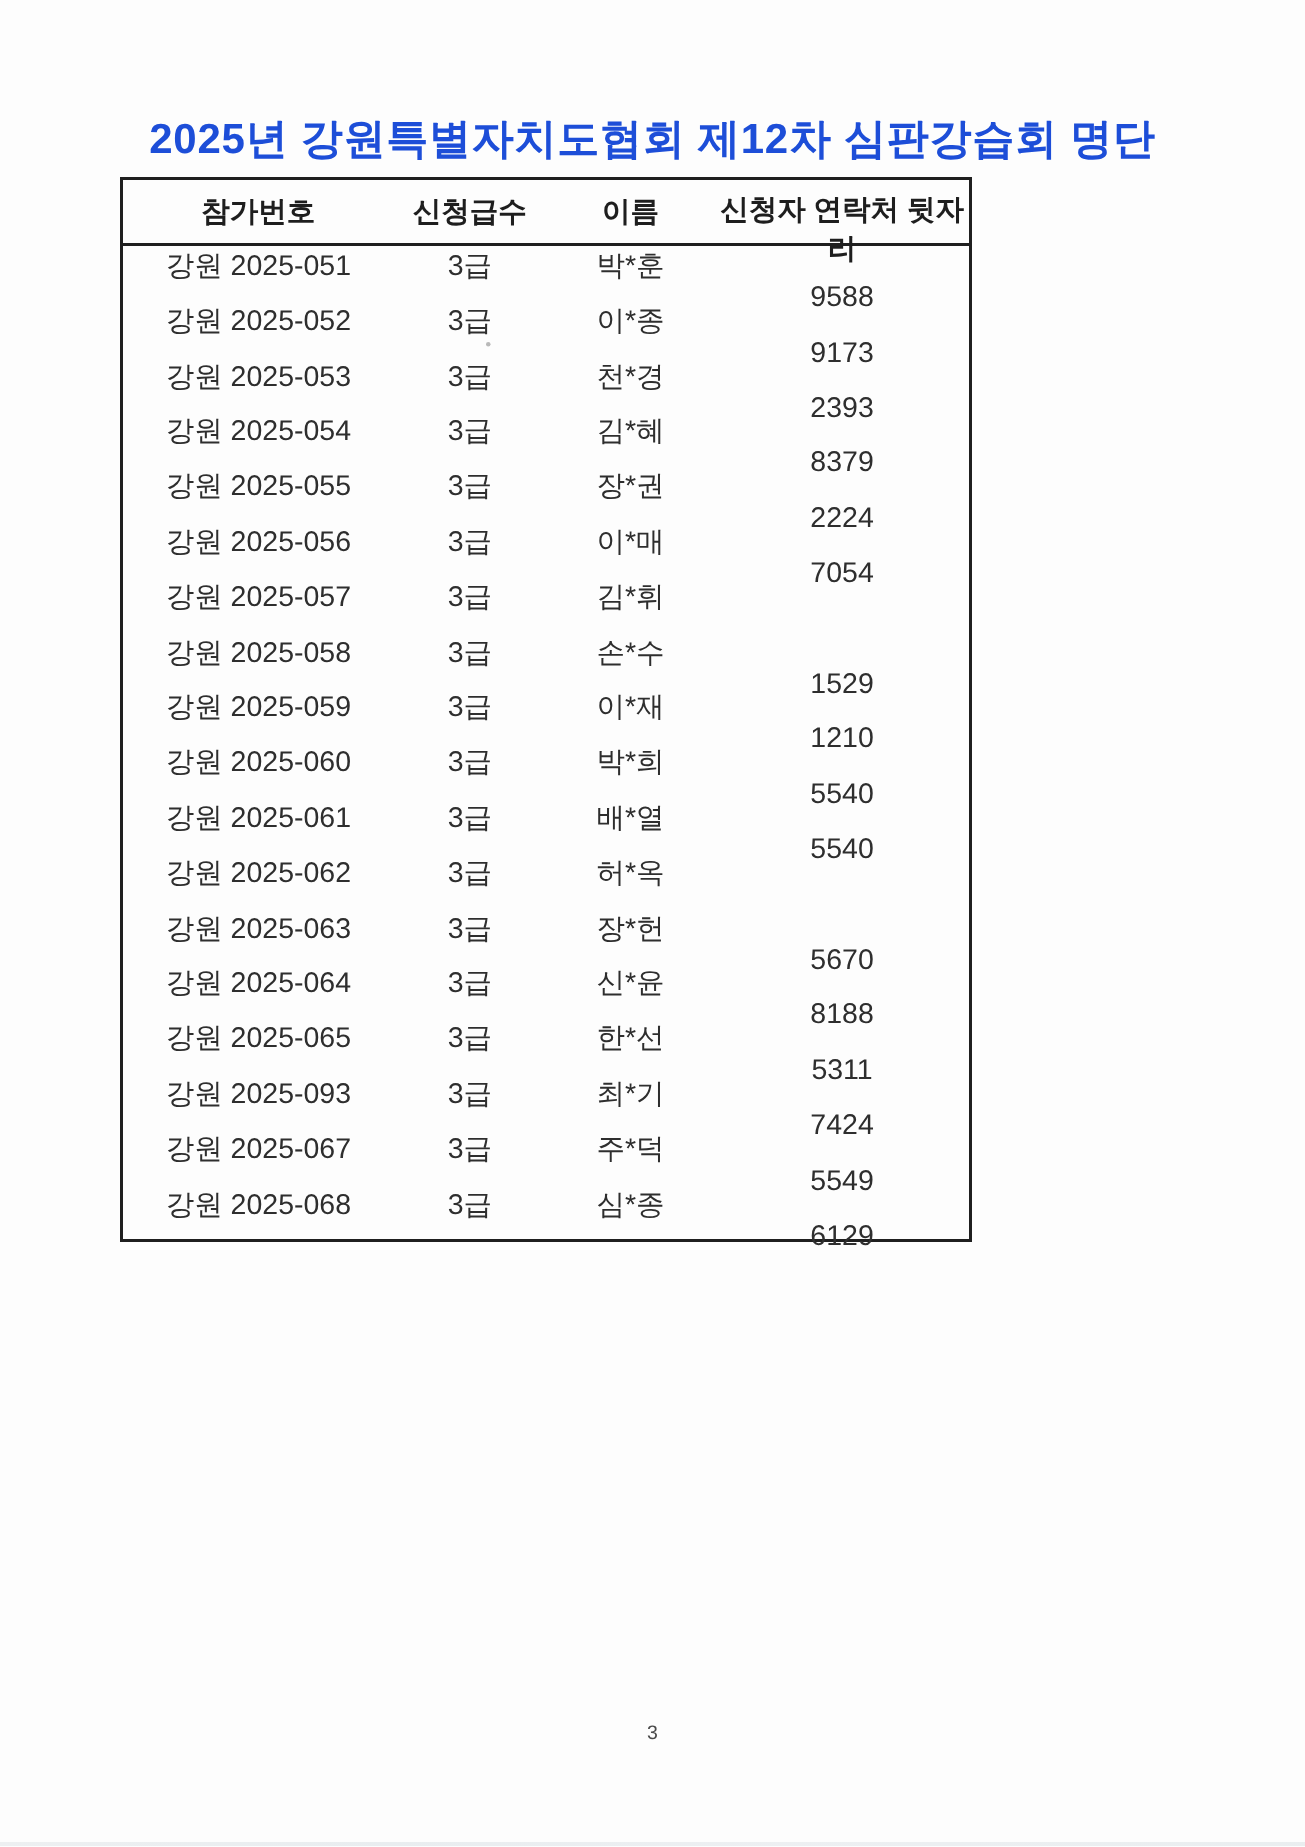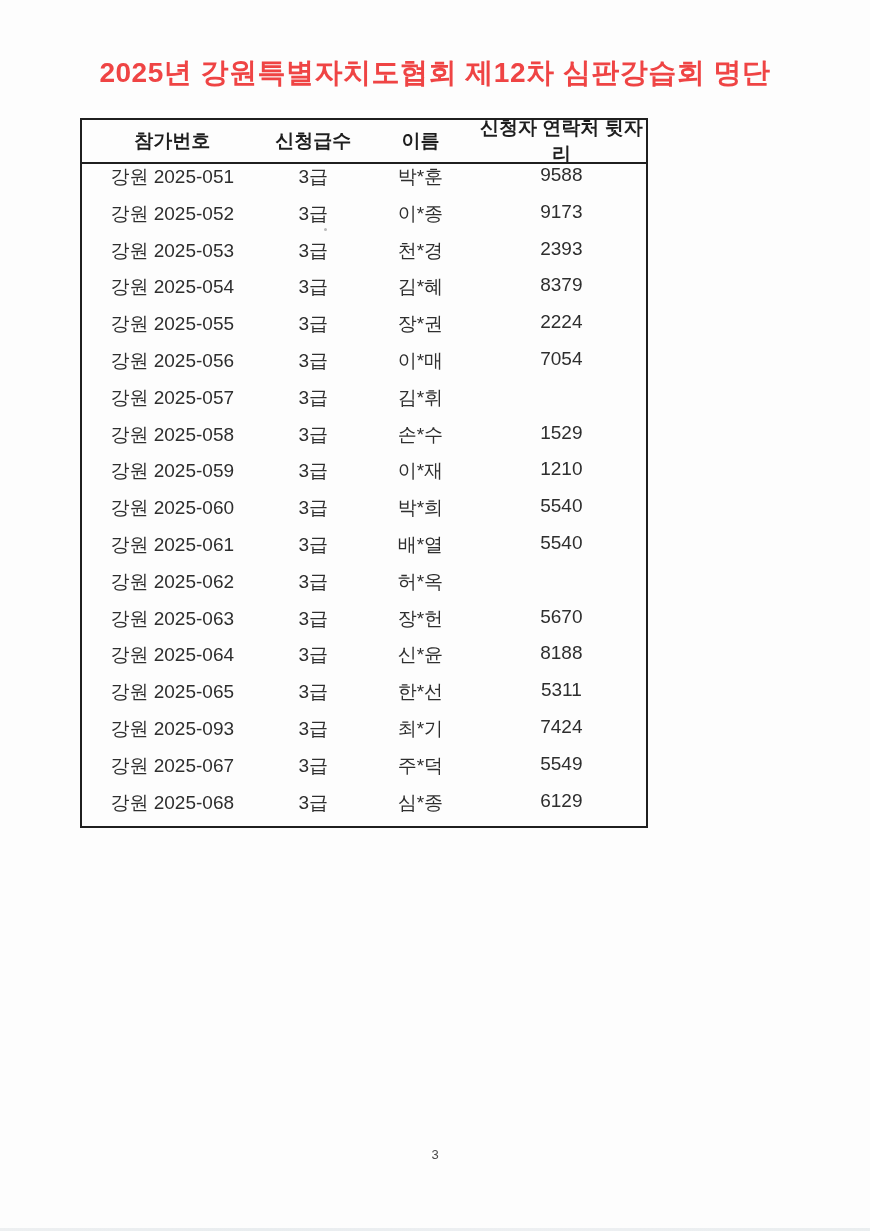--- a/index.html
+++ b/index.html
@@ -10,26 +10,26 @@
   .page {
     position: relative;
     width: 870px;
     height: 1231px;
     background: #fdfdfd;
     font-family: "Liberation Sans", "DejaVu Sans", sans-serif;
     overflow: hidden;
   }
   .doc-title {
     margin: 0;
-    padding-top: 54px;
+    padding-top: 74px;
     text-align: center;
     font-size: 28px;
     font-weight: 700;
     letter-spacing: 0.5px;
-    color: #ef4444;
+    color: #1d4ed8;
   }
   .roster-table {
     position: absolute;
     left: 80px;
     top: 118px;
     width: 568px;
     border: 2px solid #1f1f1f;
     background: #fdfdfd;
     box-sizing: border-box;
   }
@@ -52,21 +52,21 @@
   }
   .td {
     font-size: 19px;
     color: #2e2e2e;
     text-align: center;
     white-space: nowrap;
   }
   .c1 { width: 32%; }
   .c2 { width: 18%; }
   .c3 { width: 20%; }
-  .c4 { width: 30%; }
+  .c4 { width: 30%; margin-top: 24px; }
   .page-number {
     position: absolute;
     top: 1147px;
     left: 0;
     width: 100%;
     text-align: center;
     font-size: 13px;
     color: #4a4a4a;
   }
   .scan-edge {

